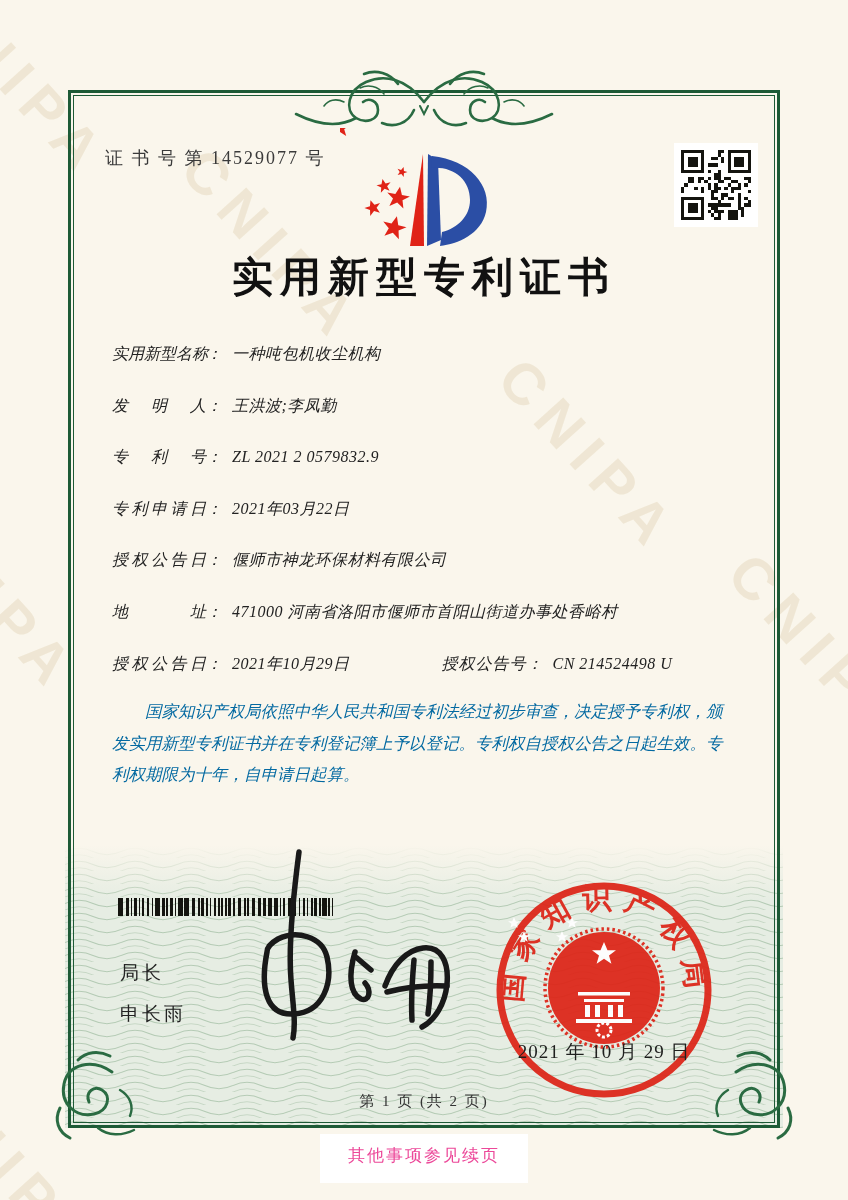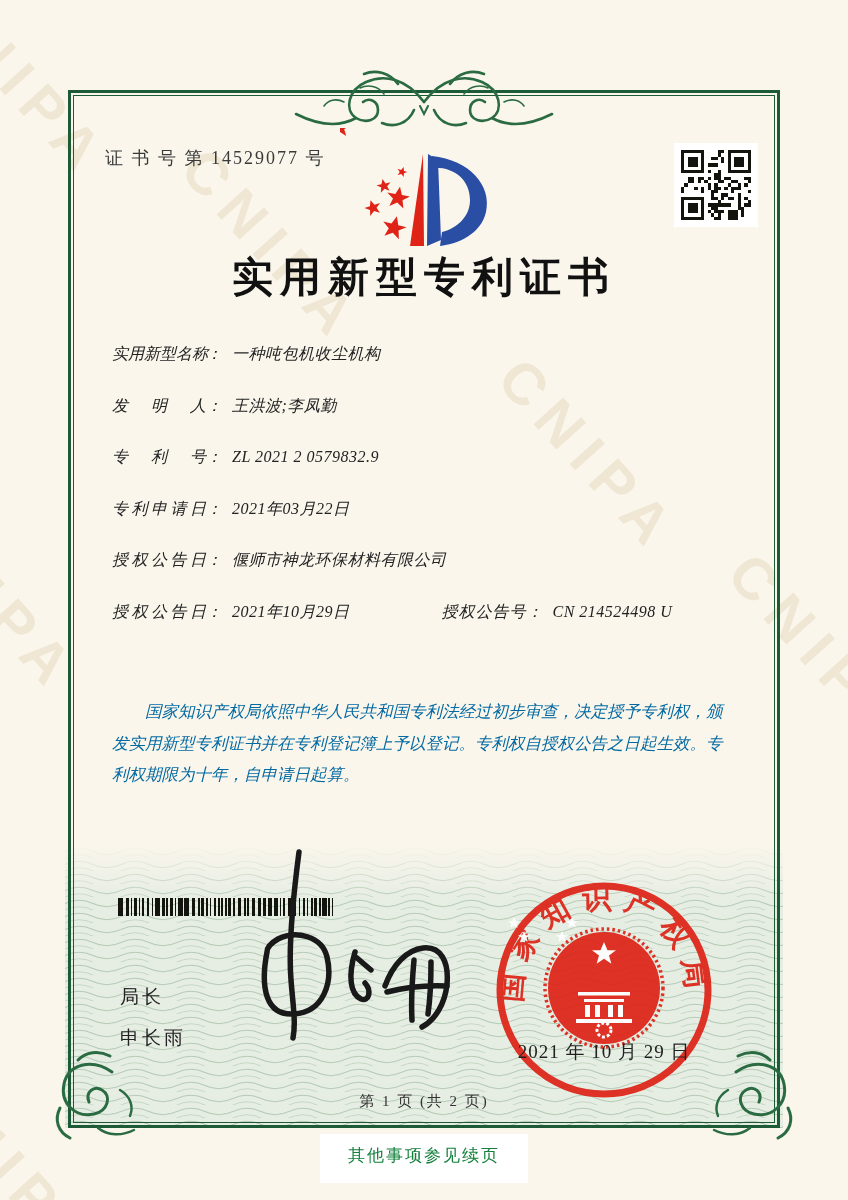--- a/index.html
+++ b/index.html
@@ -59,35 +59,35 @@
 
   
   .body-text { left:112px; top:696px; width:622px; z-index:4; font-size:16.5px; line-height:31.5px; color:#0369a1; }
   .body-text p { text-indent:2em; font-style:italic; }
 
   
   .barcode { left:118px; top:898px; width:222px; height:18px; z-index:4; font-size:0; }
   .barcode span { display:inline-block; height:18px; background:#14140f; vertical-align:top; }
 
   
-  .officer { left:120px; top:984px; z-index:4; font-family:Liberation Serif, serif; font-size:19px; color:#222; }
+  .officer { left:120px; top:960px; z-index:4; font-family:Liberation Serif, serif; font-size:19px; color:#222; }
   .officer div { margin-bottom:15px; letter-spacing:3px; }
   .signature { left:235px; top:840px; z-index:5; }
 
   
   .seal { left:482px; top:868px; z-index:6; }
 
   
   .page-info { left:68px; top:1092px; width:712px; text-align:center; z-index:4; font-size:15px; letter-spacing:2px; color:#333; }
   .cont-note {
     left:0; top:1134px; width:848px; text-align:center; z-index:4;
   }
   .cont-note span {
     display:inline-block; background:#ffffff; padding:10px 28px 16px 28px;
-    font-size:17px; letter-spacing:2px; color:#15803d;
+    font-size:17px; letter-spacing:2px; color:#ec4899;
   }
 </style>
 </head>
 <body>
 
 <div class="wm" style="left:-35px; top:-30px;">CNIPA</div>
 <div class="wm" style="left:218px; top:135px;">CNIPA</div>
 <div class="wm" style="left:535px; top:345px;">CNIPA</div>
 <div class="wm" style="left:-65px; top:485px;">CNIPA</div>
 <div class="wm" style="left:765px; top:540px;">CNIPA</div>
@@ -300,20 +300,23 @@
   <div class="f-row">
     <span class="f-label">专利号</span><span class="f-colon">：</span><span class="f-value">ZL 2021 2 0579832.9</span>
   </div>
   <div class="f-row">
     <span class="f-label">专利申请日</span><span class="f-colon">：</span><span class="f-value">2021年03月22日</span>
   </div>
   <div class="f-row">
     <span class="f-label">授权公告日</span><span class="f-colon">：</span><span class="f-value">偃师市神龙环保材料有限公司</span>
   </div>
   <div class="f-row">
+    <span class="f-label">地址</span><span class="f-colon">：</span><span class="f-value">471000 河南省洛阳市偃师市首阳山街道办事处香峪村</span>
+  </div>
+  <div class="f-row">
     <span class="f-label">授权公告日</span><span class="f-colon">：</span><span class="f-value">2021年10月29日</span><span class="f-label2">授权公告号</span><span class="f-colon">：</span><span class="f-value">CN 214524498 U</span>
   </div>
 </div>
 
 <div class="abs body-text">
   <p>国家知识产权局依照中华人民共和国专利法经过初步审查，决定授予专利权，颁发实用新型专利证书并在专利登记簿上予以登记。专利权自授权公告之日起生效。专利权期限为十年，自申请日起算。</p>
 </div>
 
 <div class="abs barcode" id="barcode"><span style="width: 4.5px; margin-right: 3px;"></span><span style="width: 3px; margin-right: 2px;"></span><span style="width: 1.5px; margin-right: 1.5px;"></span><span style="width: 3px; margin-right: 2px;"></span><span style="width: 1.5px; margin-right: 2px;"></span><span style="width: 1.5px; margin-right: 3px;"></span><span style="width: 2px; margin-right: 3px;"></span><span style="width: 1.5px; margin-right: 2px;"></span><span style="width: 4.5px; margin-right: 2px;"></span><span style="width: 3px; margin-right: 1.5px;"></span><span style="width: 1.5px; margin-right: 2px;"></span><span style="width: 3px; margin-right: 2px;"></span><span style="width: 1.5px; margin-right: 2px;"></span><span style="width: 4.5px; margin-right: 1.5px;"></span><span style="width: 4.5px; margin-right: 3px;"></span><span style="width: 3px; margin-right: 3px;"></span><span style="width: 2px; margin-right: 1.5px;"></span><span style="width: 3px; margin-right: 2px;"></span><span style="width: 1.5px; margin-right: 2px;"></span><span style="width: 1.5px; margin-right: 3px;"></span><span style="width: 2px; margin-right: 1.5px;"></span><span style="width: 2px; margin-right: 1.5px;"></span><span style="width: 1.5px; margin-right: 2px;"></span><span style="width: 2px; margin-right: 1.5px;"></span><span style="width: 3px; margin-right: 1.5px;"></span><span style="width: 2px; margin-right: 3px;"></span><span style="width: 3px; margin-right: 3px;"></span><span style="width: 2px; margin-right: 1.5px;"></span><span style="width: 2px; margin-right: 3px;"></span><span style="width: 3px; margin-right: 3px;"></span><span style="width: 3px; margin-right: 1.5px;"></span><span style="width: 3px; margin-right: 2px;"></span><span style="width: 4.5px; margin-right: 1.5px;"></span><span style="width: 4.5px; margin-right: 1.5px;"></span><span style="width: 1.5px; margin-right: 2px;"></span><span style="width: 1.5px; margin-right: 3px;"></span><span style="width: 4.5px; margin-right: 2px;"></span><span style="width: 1.5px; margin-right: 3px;"></span><span style="width: 1.5px; margin-right: 3px;"></span><span style="width: 2px; margin-right: 1.5px;"></span><span style="width: 1.5px; margin-right: 3px;"></span><span style="width: 1.5px; margin-right: 1.5px;"></span><span style="width: 3px; margin-right: 1.5px;"></span><span style="width: 2px; margin-right: 1.5px;"></span><span style="width: 4.5px; margin-right: 1.5px;"></span><span style="width: 1.5px; margin-right: 2px;"></span><span style="width: 1.5px; margin-right: 3px;"></span></div>
 

